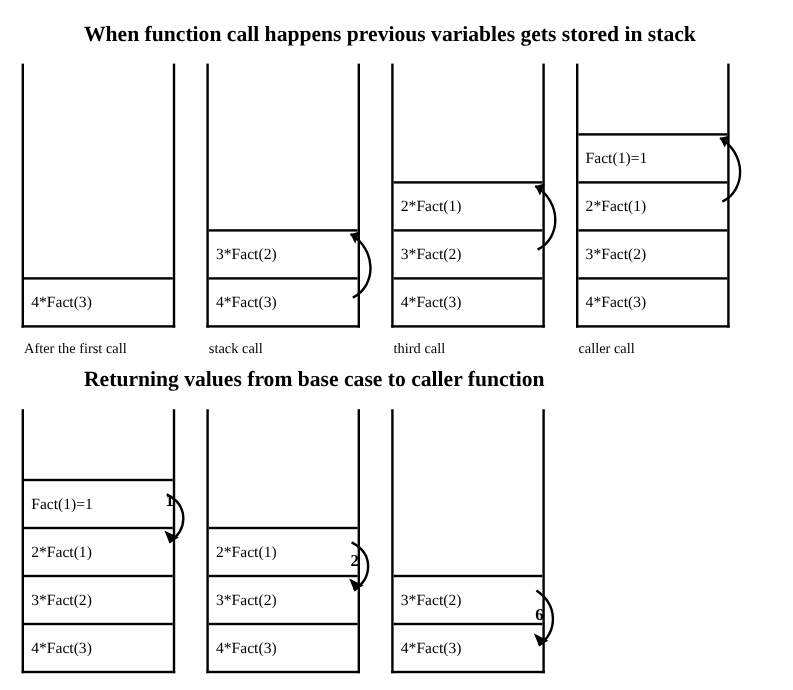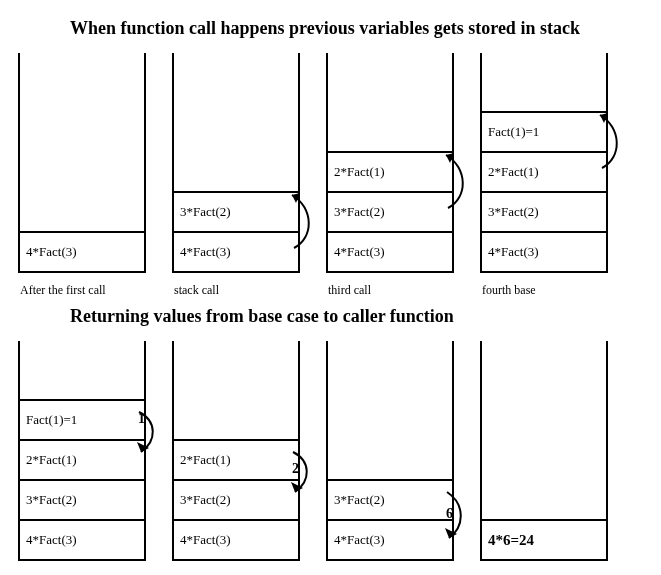--- a/index.html
+++ b/index.html
@@ -109,21 +109,21 @@
     <div class="stack">
       <div class="frame">Fact(1)=1</div>
       <div class="frame">2*Fact(1)</div>
       <div class="frame">3*Fact(2)</div>
       <div class="frame">4*Fact(3)</div>
     </div>
     <svg class="arrow-svg" style="left:112px;top:50px;" width="40" height="80" viewBox="0 0 40 80">
       <path d="M 8 12 C 30 25, 30 55, 10 65" fill="none" stroke="#000" stroke-width="2"></path>
       <path d="M 8 12 L 16 10 L 12 20 Z" fill="#000"></path>
     </svg>
-    <div class="caption">fourth base</div>
+    <div class="caption">caller call</div>
   </div>
 
 </div>
 
 <div class="title">Returning values from base case to caller function</div>
 
 <div class="row">
 
   <div class="col">
     <div class="stack">
@@ -157,19 +157,14 @@
       <div class="frame">3*Fact(2)</div>
       <div class="frame">4*Fact(3)</div>
     </div>
     <svg class="arrow-svg" style="left:115px;top:145px;" width="36" height="60" viewBox="0 0 36 60">
       <path d="M 6 6 C 24 18, 24 40, 8 52" fill="none" stroke="#000" stroke-width="2"></path>
       <path d="M 8 52 L 4 42 L 16 48 Z" fill="#000"></path>
     </svg>
     <div class="num-label" style="left:120px;top:165px;">6</div>
   </div>
 
-  <div class="col">
-    <div class="stack">
-      <div class="frame result">4*6=24</div>
-    </div>
-  </div>
 
 </div>
 
 </body></html>

